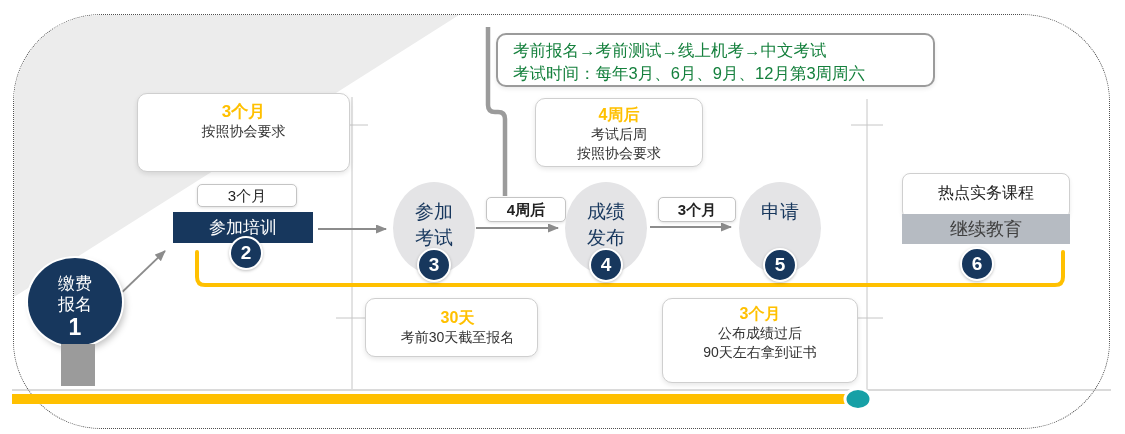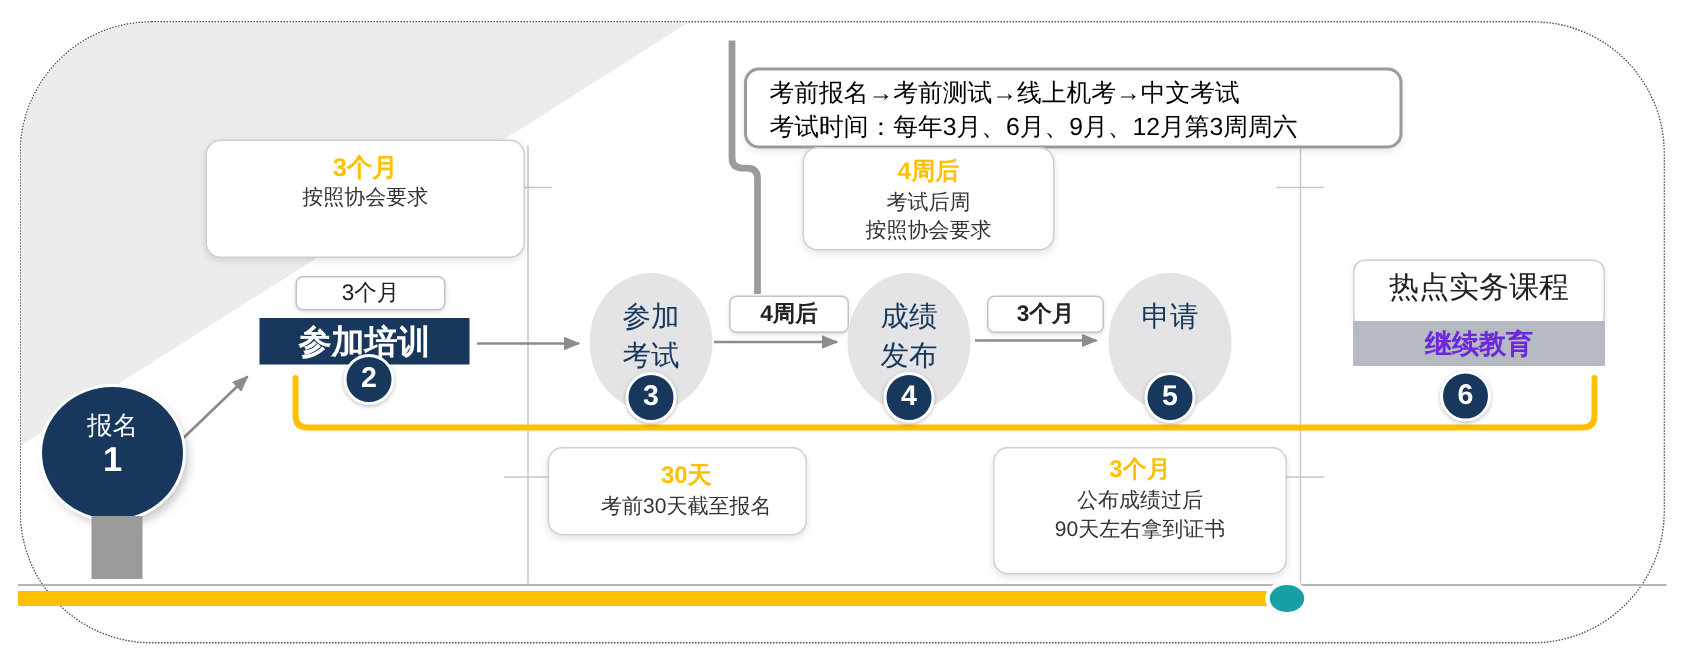--- a/index.html
+++ b/index.html
@@ -31,39 +31,38 @@
   .box-training .title { font-size:17px; }
   .box-results     { left:535px; top:98px;  width:168px; height:69px; padding-top:5px; }
   .box-deadline    { left:365px; top:298px; width:173px; height:59px; padding-top:8px;padding-left:12px; }
   .box-certificate { left:662px; top:298px; width:196px; height:85px; padding-top:4px; }
 
   
   .callout {
     position:absolute; left:496px; top:33px; width:439px; height:54px;
     background:#fff; border:2.5px solid #9b9b9b; border-radius:10px;
     box-sizing:border-box; padding:4px 0 0 15px; text-align:left;
-    font-size:16.5px; line-height:23px; color:#000000;
+    font-size:16.5px; line-height:23px; color:#15803d;
     box-shadow:0 2px 4px rgba(0,0,0,.08);
-    margin-top:12px;
   }
 
   
   .lbl {
     position:absolute; background:#fff; border:1px solid #c4c4c4; border-radius:5px;
     text-align:center; color:#222; box-shadow:0 1px 3px rgba(0,0,0,.12);
     box-sizing:border-box; font-size:15px;
   }
   .lbl-duration { left:197px; top:184px; width:100px; height:23px; line-height:21px; }
   .lbl-4weeks   { left:486px; top:197px; width:80px;  height:25px; line-height:23px; font-weight:bold; }
   .lbl-3months  { left:658px; top:197px; width:78px;  height:25px; line-height:23px; font-weight:bold; }
 
   
   .step2-box {
     position:absolute; left:173px; top:212px; width:140px; height:31px;
-    background:#17375D; color:#fff; font-weight:bold; font-size:22px;
+    background:#17375D; color:#fff; font-weight:normal; font-size:17px;
     line-height:31px; text-align:center;
   }
 
   
   .step1-circle {
     position:absolute; left:28px; top:258px; width:94px; height:88px; border-radius:50%;
     background:#17375D; color:#fff; text-align:center;
     box-shadow:0 0 0 2px #ffffff, 3px 4px 7px rgba(0,0,0,.25);
     padding-top:15px; box-sizing:border-box; font-size:17px; line-height:21px;
   }
@@ -92,25 +91,25 @@
   .n3 { left:417px; top:248px; }
   .n4 { left:589px; top:248px; }
   .n5 { left:763px; top:248px; }
   .n6 { left:960px; top:247px; }
 
   
   .hot-box {
     position:absolute; left:902px; top:173px; width:168px; height:46px;
     background:#fff; border:1px solid #cfcfcf; border-radius:8px;
     box-sizing:border-box; text-align:center; line-height:37px;
-    font-size:20px; color:#222; box-shadow:0 2px 4px rgba(0,0,0,.08);
+    font-size:16px; color:#222; box-shadow:0 2px 4px rgba(0,0,0,.08);
   }
   .edu-bar {
     position:absolute; left:902px; top:214px; width:168px; height:30px;
-    background:#B6BBC2; color:#6d28d9; font-weight:bold; font-size:18px;
+    background:#B6BBC2; color:#404040; font-weight:normal; font-size:18px;
     text-align:center; line-height:30px;
   }
 </style>
 </head>
 <body>
 
 <div class="canvas">
 
   <div class="frame">
     <div class="bg-triangle"></div>
@@ -169,20 +168,21 @@
     <div>考前30天截至报名</div>
   </div>
 
   <div class="wbox box-certificate">
     <div class="title">3个月</div>
     <div>公布成绩过后</div>
     <div>90天左右拿到证书</div>
   </div>
 
   <div class="step1-circle">
+    <div>缴费</div>
     <div>报名</div>
     <div class="big-num">1</div>
   </div>
   <div class="pedestal"></div>
 
   <div class="lbl lbl-duration">3个月</div>
   <div class="step2-box">参加培训</div>
   <div class="num n2">2</div>
 
   <div class="gcirc c3">

